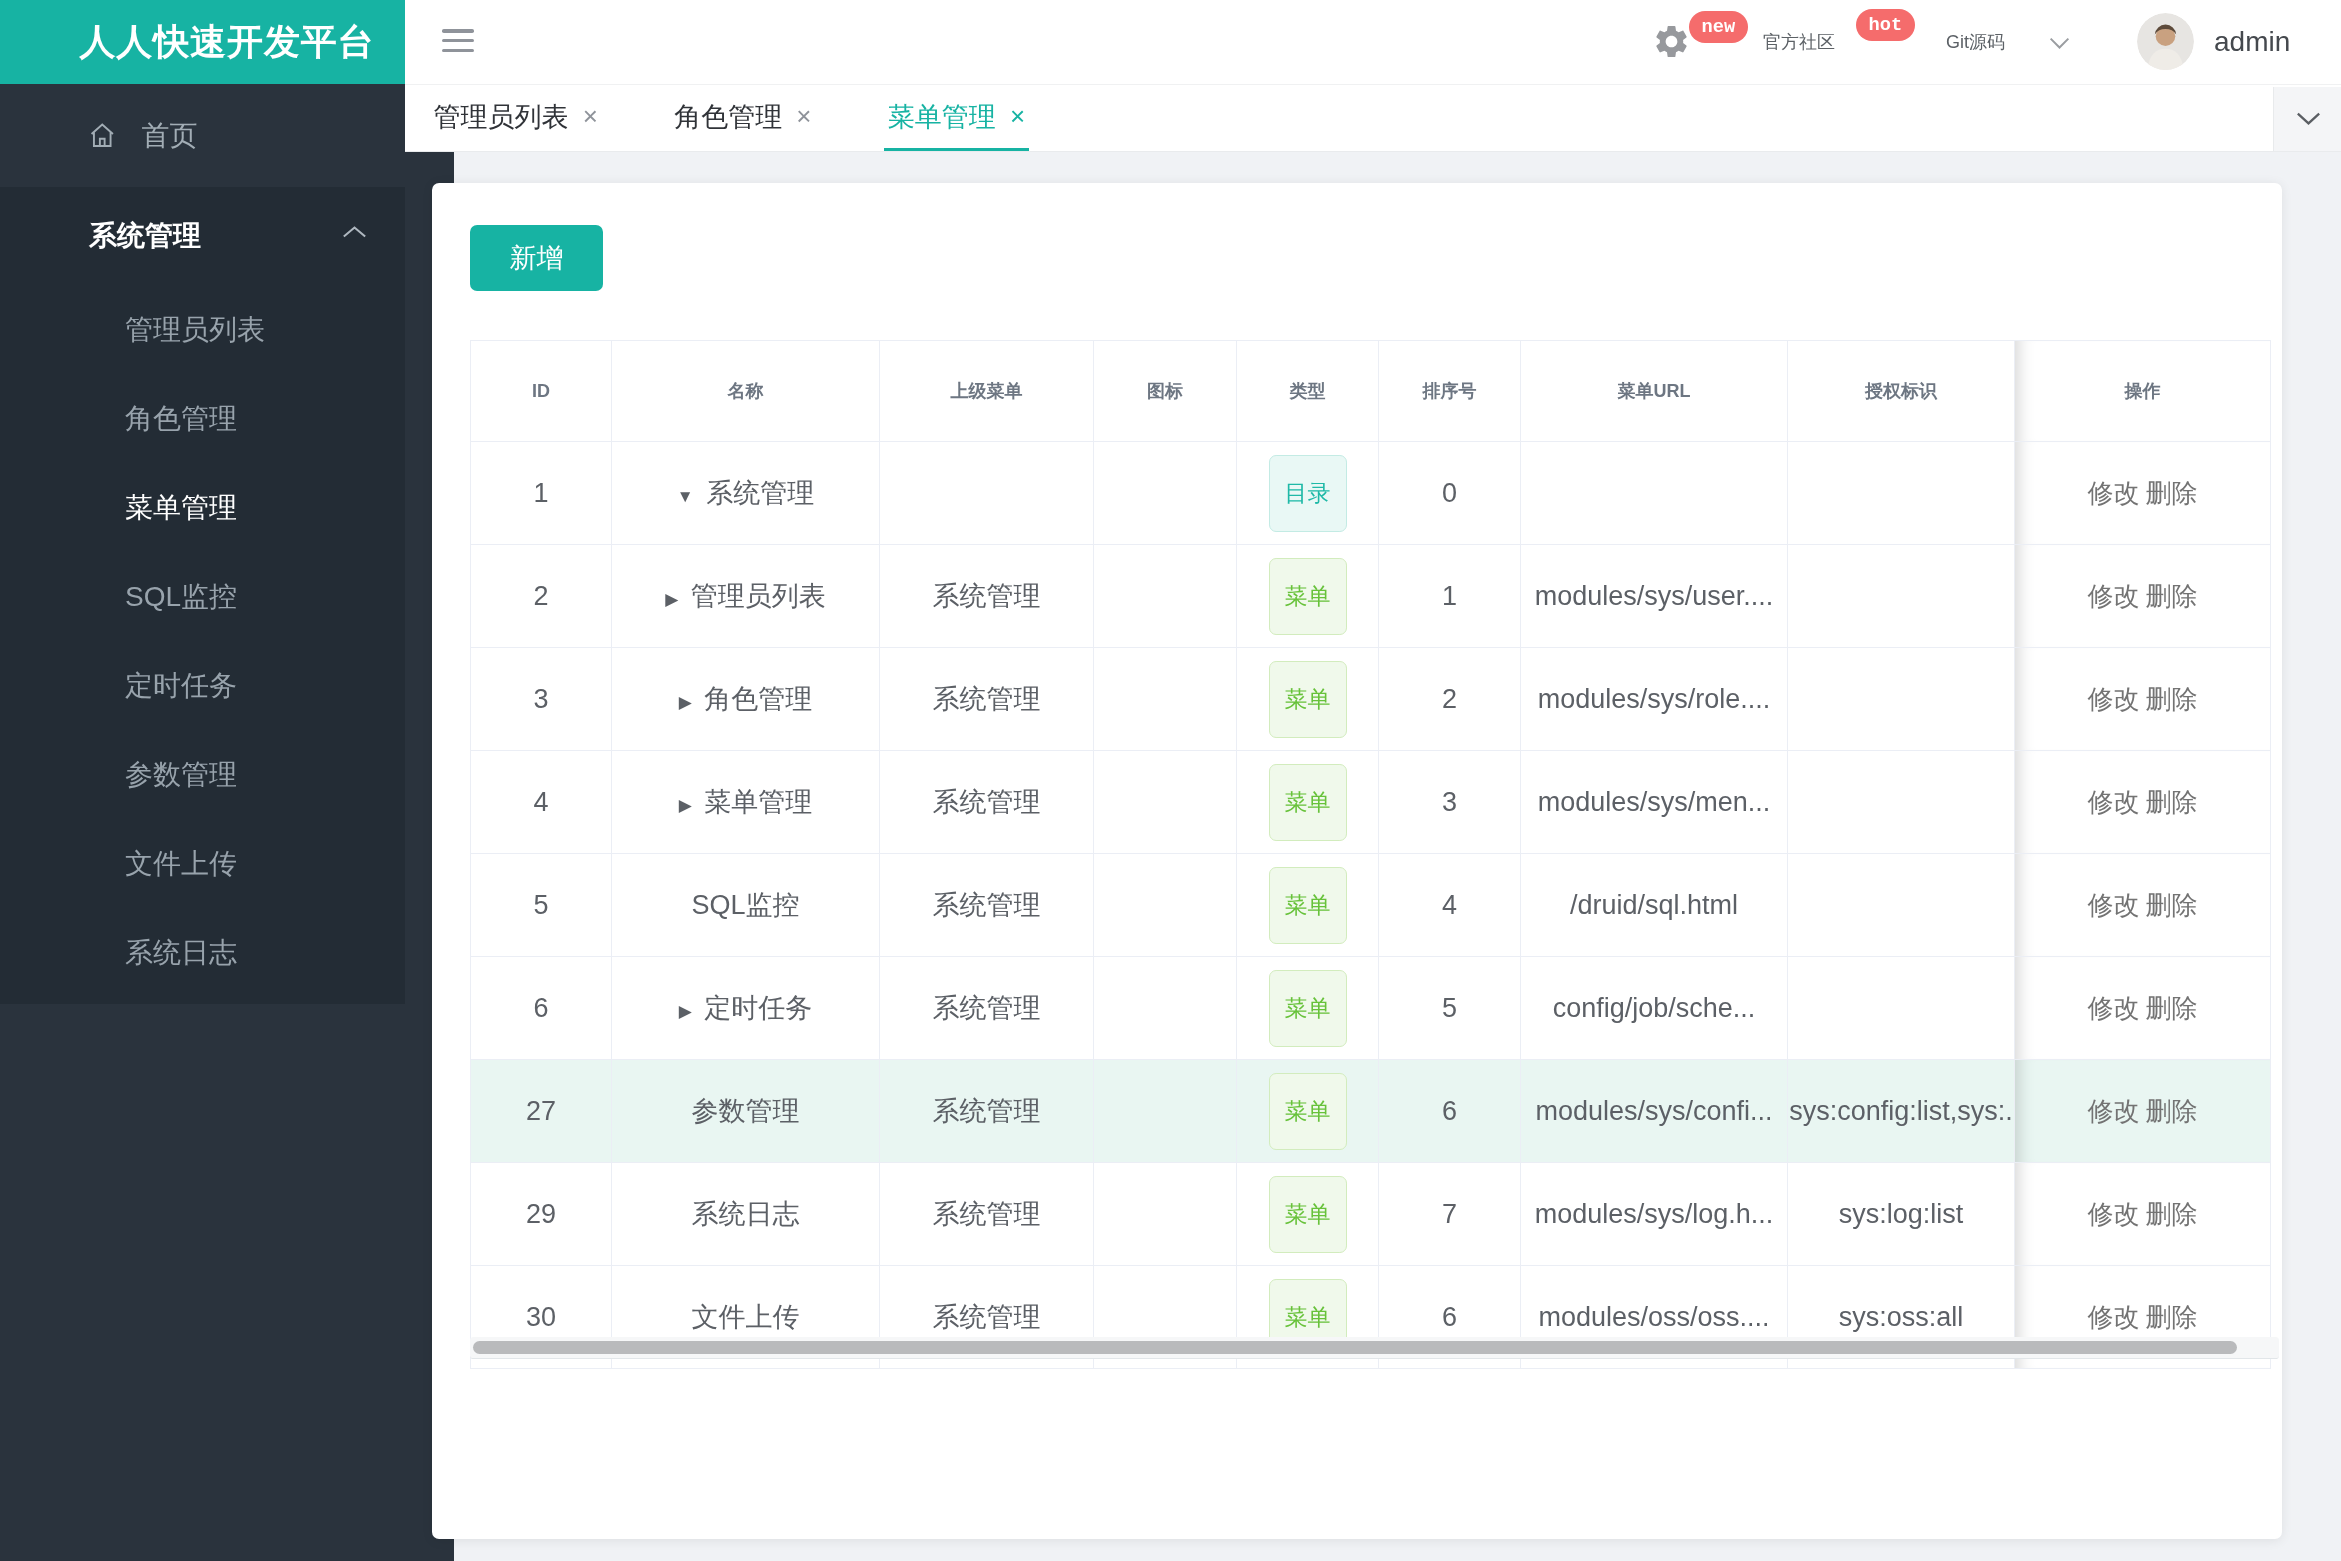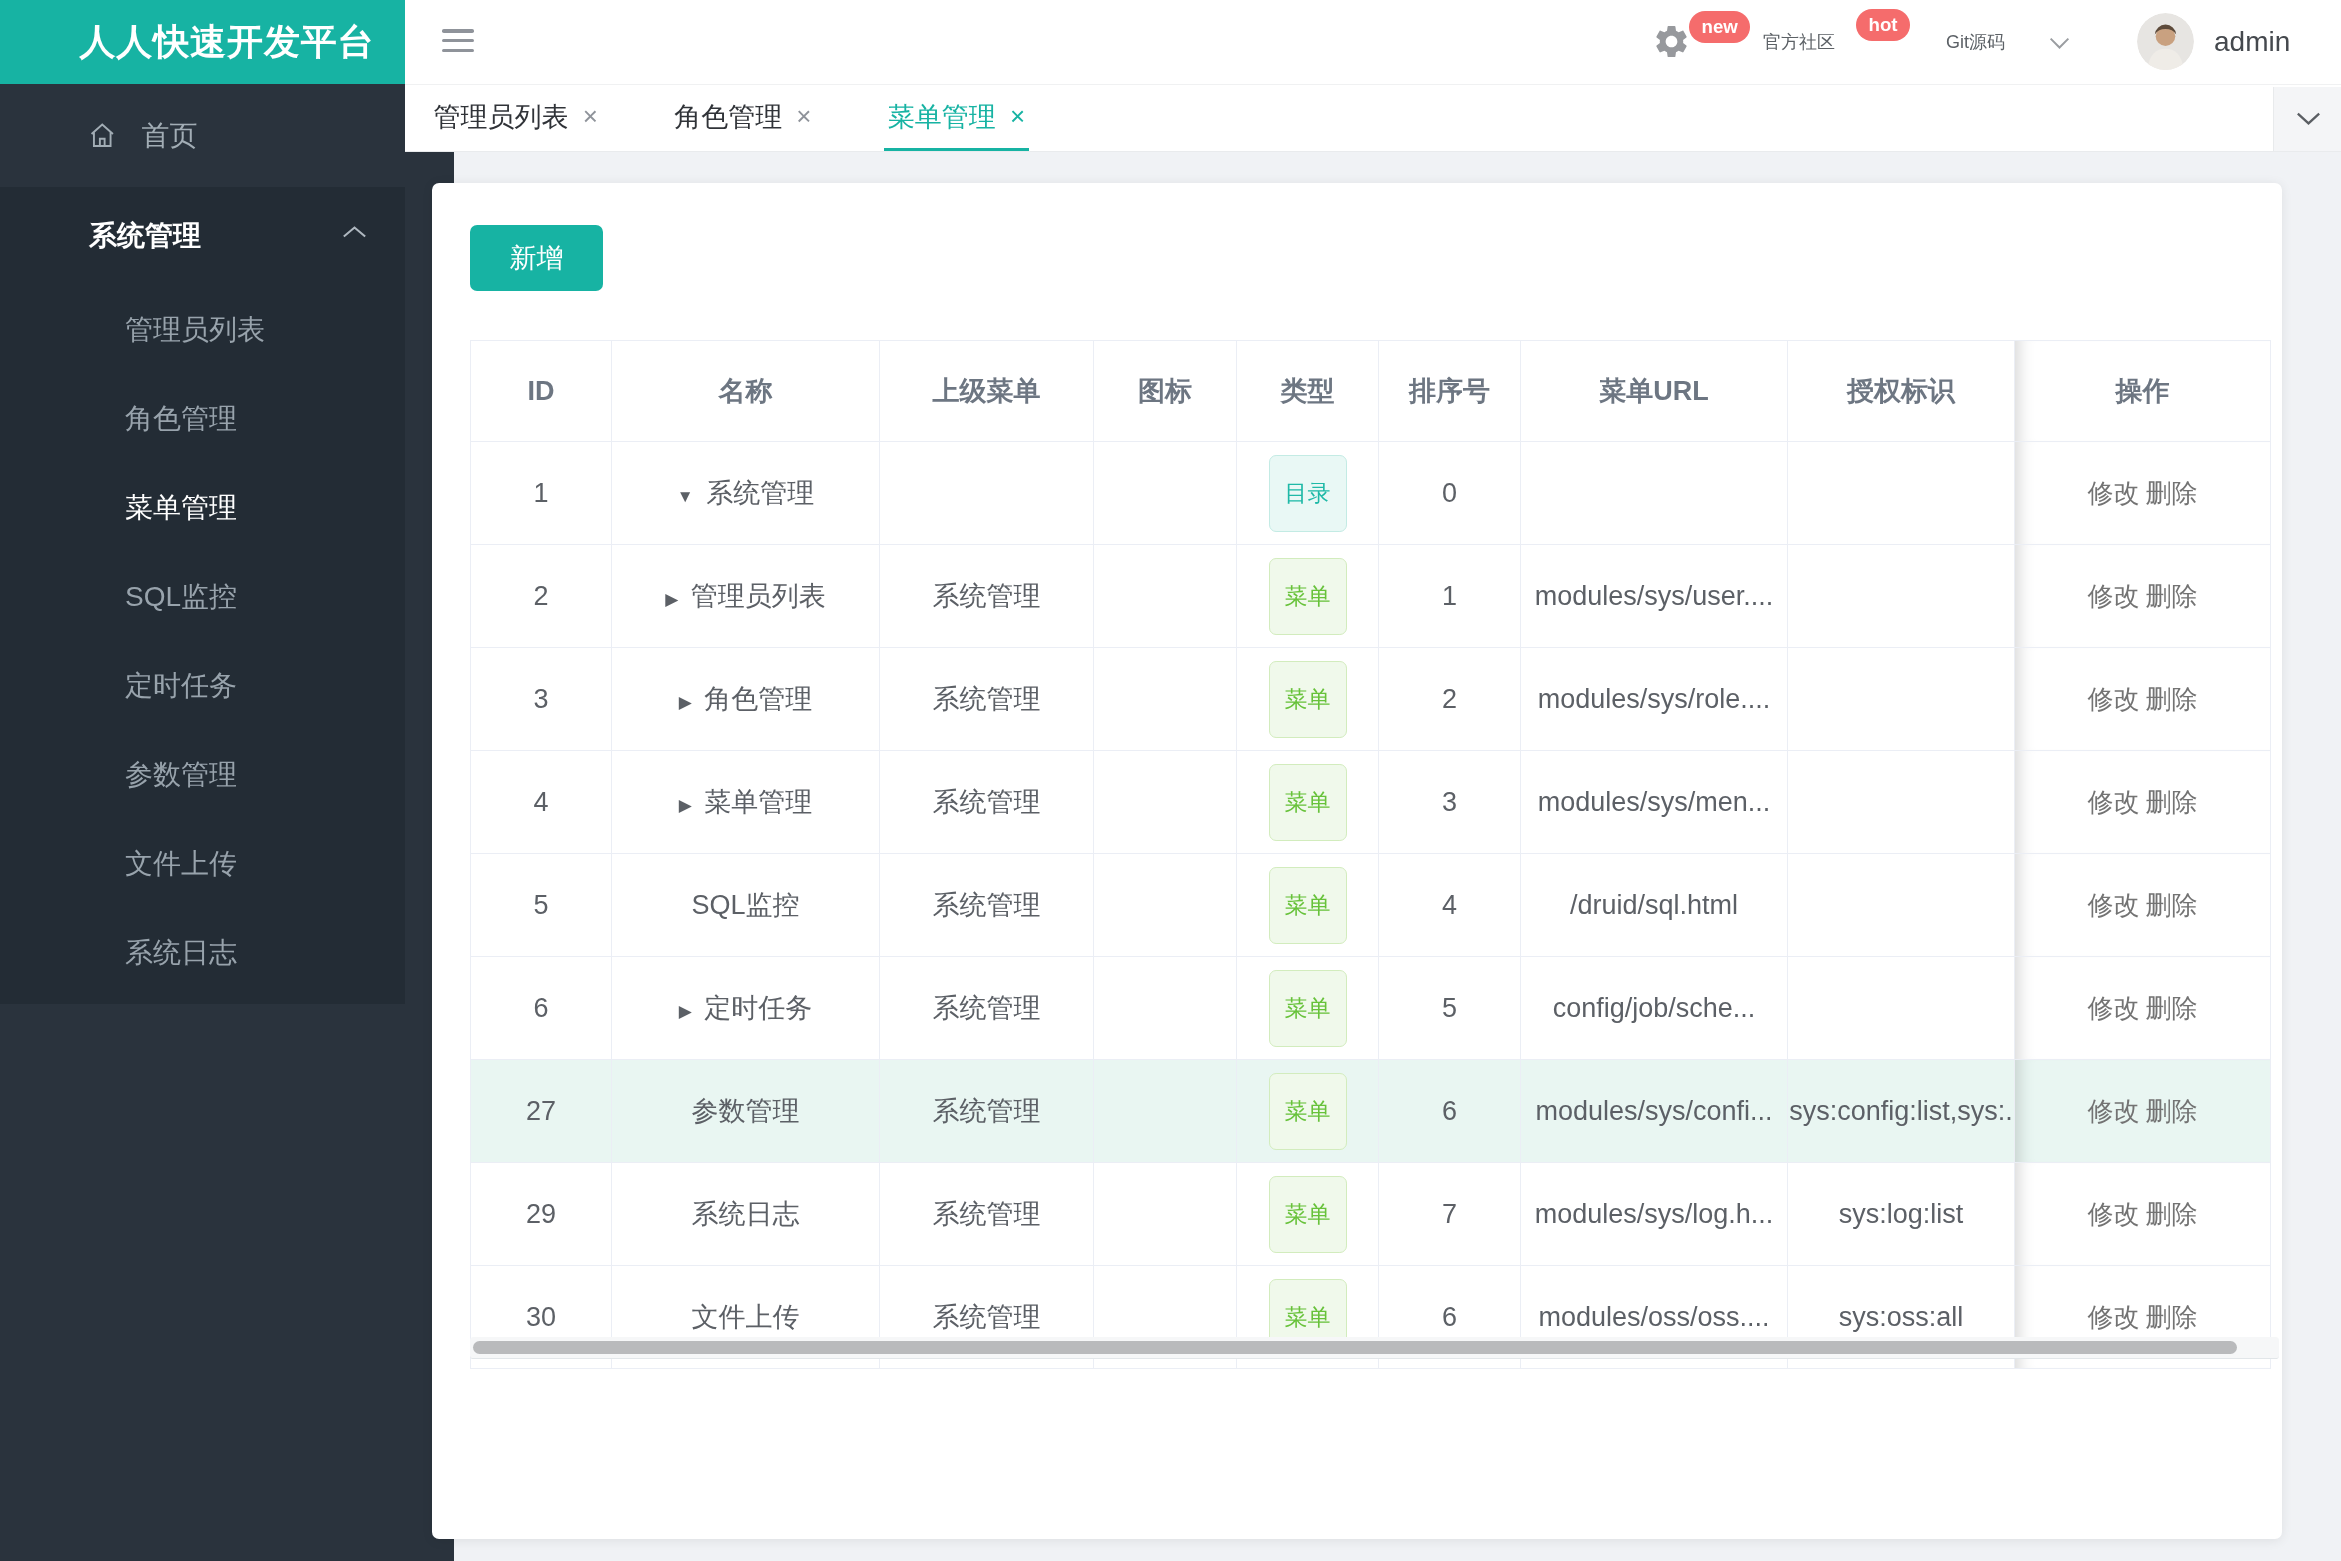--- a/index.html
+++ b/index.html
@@ -20,21 +20,21 @@
   .group-row{height:98px;display:flex;align-items:center;color:#ffffff;font-size:28px;font-weight:600;
              padding-left:89px;position:relative;cursor:pointer;}
   .group-row svg{position:absolute;right:37px;top:37px;}
   .sub-item{height:89px;line-height:89px;padding-left:125px;color:#98a3ac;font-size:28px;cursor:pointer;}
   .sub-item.active{color:#ffffff;}
   
   .topbar{position:absolute;left:405px;top:0;width:1937px;height:84px;background:#ffffff;}
   .hamburger{position:absolute;left:37px;top:29px;width:32px;cursor:pointer;}
   .hamburger span{display:block;width:32px;height:3.6px;background:#8f939a;border-radius:1.8px;margin-bottom:6.2px;}
   .pill{position:absolute;background:#f56c6c;color:#fff;font-size:18.7px;font-weight:700;
-        line-height:32px;height:32px;padding:0 12.5px;border-radius:16px;}
+        line-height:32px;height:32px;padding:0 12.5px;border-radius:16px;font-family:Liberation Mono, monospace;}
   .gear{position:absolute;left:1247px;top:22px;cursor:pointer;}
   .pill-new{left:1284px;top:10.7px;}
   .top-link{position:absolute;top:0;height:84px;line-height:84px;font-size:18px;color:#5c6166;cursor:pointer;white-space:nowrap;}
   .link-community{left:1358px;}
   .pill-hot{left:1451px;top:9px;}
   .link-git{left:1541px;}
   .git-caret{position:absolute;left:1643px;top:36px;}
   .avatar{position:absolute;left:1732px;top:13.4px;width:57px;height:57px;border-radius:50%;overflow:hidden;cursor:pointer;}
   .username{position:absolute;left:1809px;top:0;height:84px;line-height:84px;font-size:28px;color:#45494e;cursor:pointer;}
   
@@ -48,21 +48,21 @@
   .tab.active .x{color:#17b3a3;}
   .tab-more{position:absolute;right:0;top:1.8px;bottom:0;width:68px;background:#f4f5f7;
             border-left:0.9px solid #e8eaec;display:flex;align-items:center;justify-content:center;cursor:pointer;}
   
   .card{position:absolute;left:432px;top:183px;width:1850px;height:1356px;background:#fff;
         border-radius:7.1px;box-shadow:0 1.8px 10.7px rgba(0,0,0,0.08);}
   .add-btn{position:absolute;left:38px;top:42px;width:133px;height:66px;background:#17b3a3;color:#fff;
            font-size:27px;border:none;border-radius:7.1px;cursor:pointer;font-family:inherit;}
   
   table.menu-table{position:absolute;left:38px;top:157px;width:1801px;border-collapse:collapse;table-layout:fixed;}
-  .menu-table th{height:98px;font-size:27px;color:#6d7682;font-weight:700;background:#fff;
+  .menu-table th{height:98px;font-size:18px;color:#6d7682;font-weight:700;background:#fff;
                  border:0.9px solid #ebeef5;text-align:center;}
   .menu-table td{height:100px;font-size:27px;color:#5c6066;background:#fff;border:0.9px solid #ebeef5;
                  text-align:center;white-space:nowrap;overflow:hidden;}
   .menu-table th:last-child,.menu-table td:last-child{
                  box-shadow:inset 18px 0 16px -14.2px rgba(0,0,0,0.16);}
   .menu-table tr.hl td{background:#e9f6f2;}
   .tree-arrow{font-size:17px;color:#5c6066;margin-right:12.5px;cursor:pointer;}
   .badge{display:inline-block;font-size:23px;line-height:1;padding:26px 15px;border-radius:7.1px;}
   .badge.dir{color:#1fb9a7;background:#e9f8f5;border:0.9px solid #c3ebe4;}
   .badge.menu{color:#67c23a;background:#f0f9eb;border:0.9px solid #d2ecbd;}

